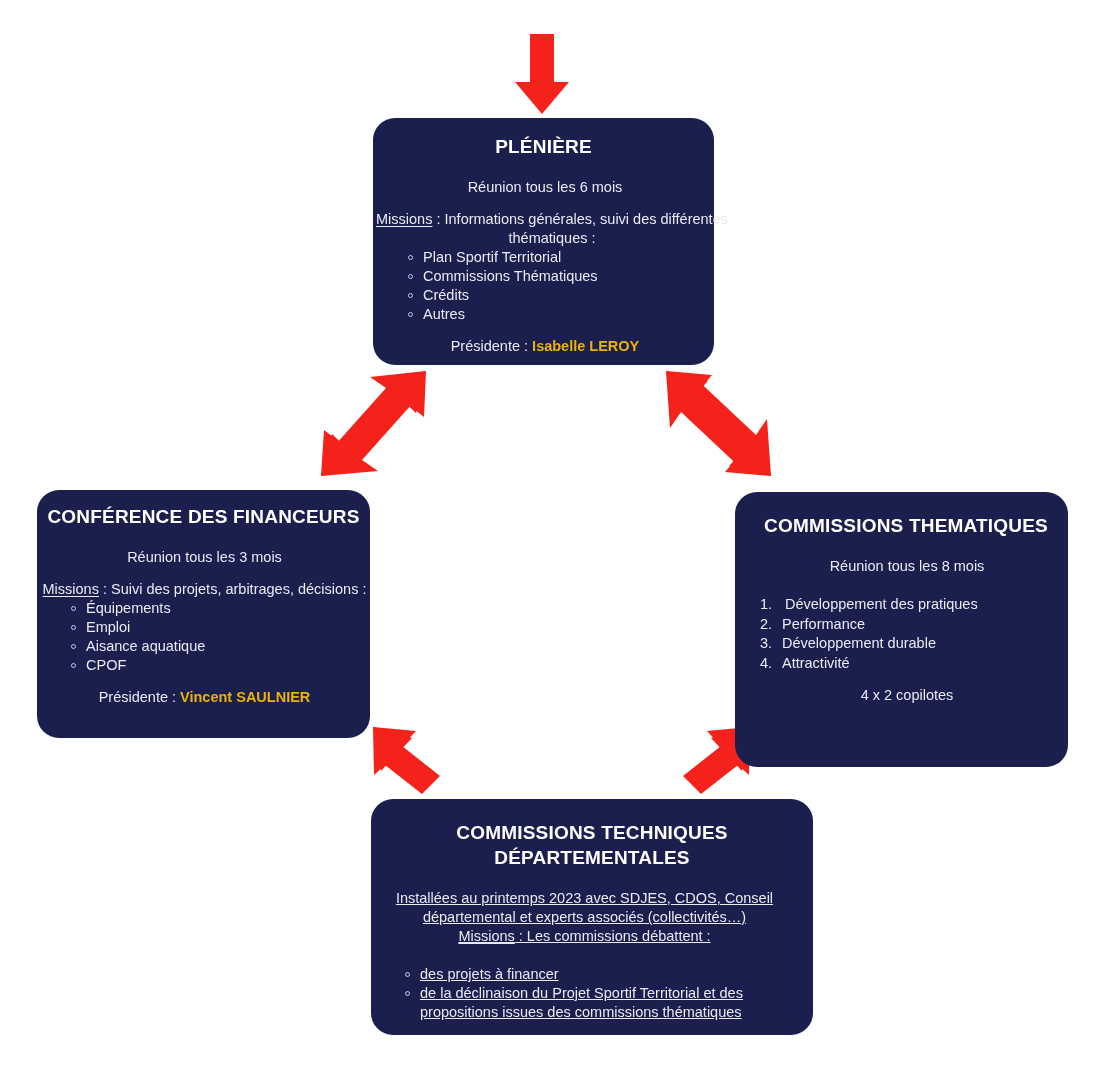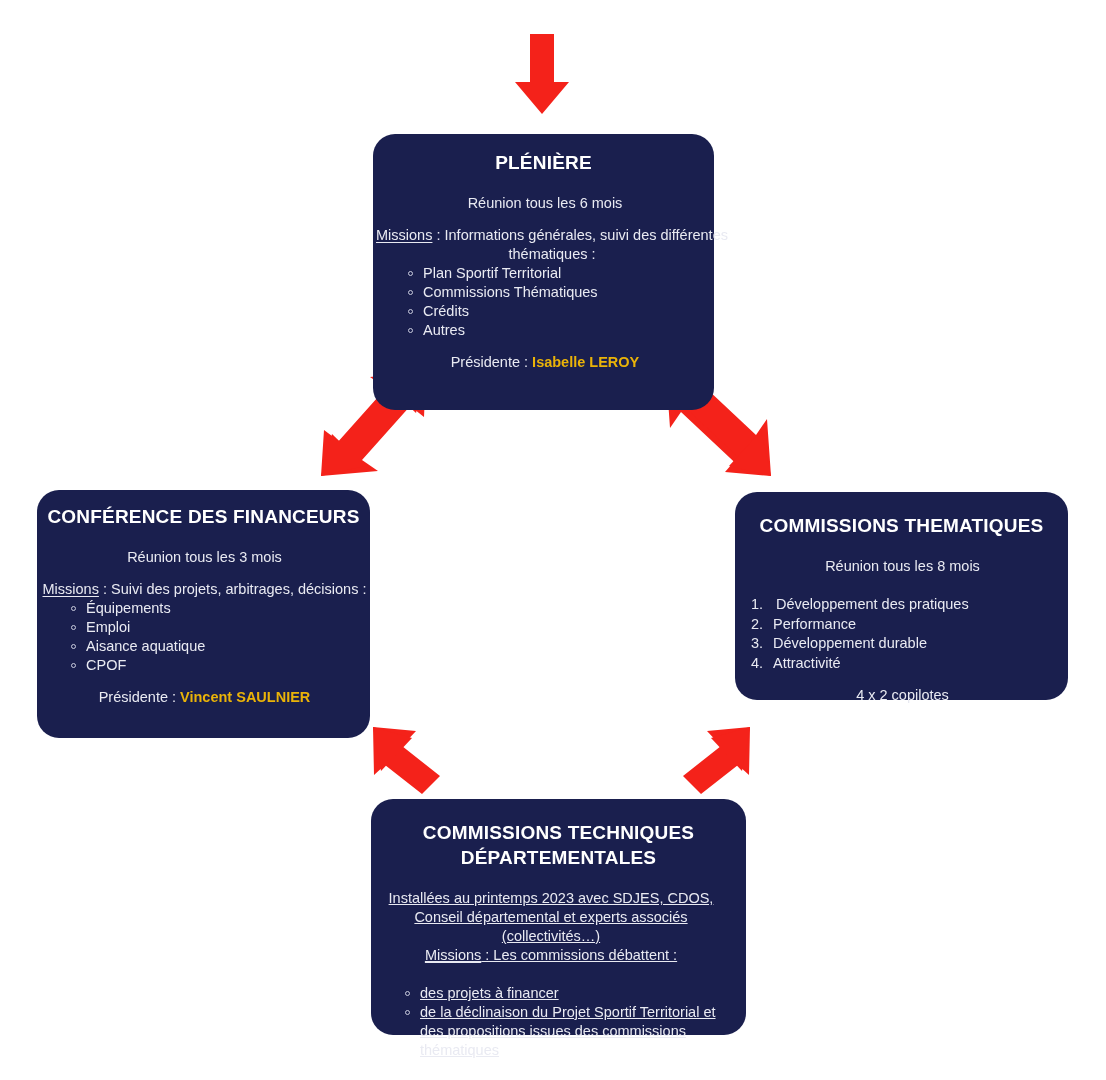--- a/index.html
+++ b/index.html
@@ -97,47 +97,46 @@
     content: counter(numitem) ".";
     position: absolute;
     left: 0;
     top: 0;
   }
   ol.numbers > li:first-child { padding-left: 25px; }
 
   
   #box-pleniere {
     left: 373px; top: 118px;
-    width: 341px; height: 276px;
+    width: 341px; height: 247px;
     padding: 16px 0 0 0;
-    margin-top: 16px;
   }
   #box-pleniere .box-body { padding: 0 0 0 3px; }
   #box-pleniere .nowrap-over {
     white-space: normal;
     width: 352px;
   }
 
   #box-financeurs {
     left: 37px; top: 490px;
     width: 333px; height: 248px;
     padding: 14px 0 0 0;
   }
   #box-financeurs .box-body { padding: 0 0 0 2px; }
 
   #box-thematiques {
     left: 735px; top: 492px;
-    width: 333px; height: 208px;
-    padding: 21px 0 0 0;
+    width: 333px; height: 275px;
+    padding: 21px 0 0 9px;
   }
   #box-thematiques .box-body { padding: 0 0 0 2px; }
 
   #box-techniques {
     left: 371px; top: 799px;
-    width: 375px; height: 236px;
+    width: 442px; height: 236px;
     padding: 21px 0 0 0;
   }
   #box-techniques .box-body { padding: 0 17px 0 2px; text-decoration: underline; }
   #box-techniques .box-title { padding: 0 28px; }
 
   
   .arrow {
     position: absolute;
   }
   #arrow-top      { left: 507px; top: 34px;  width: 70px;  height: 80px; }

